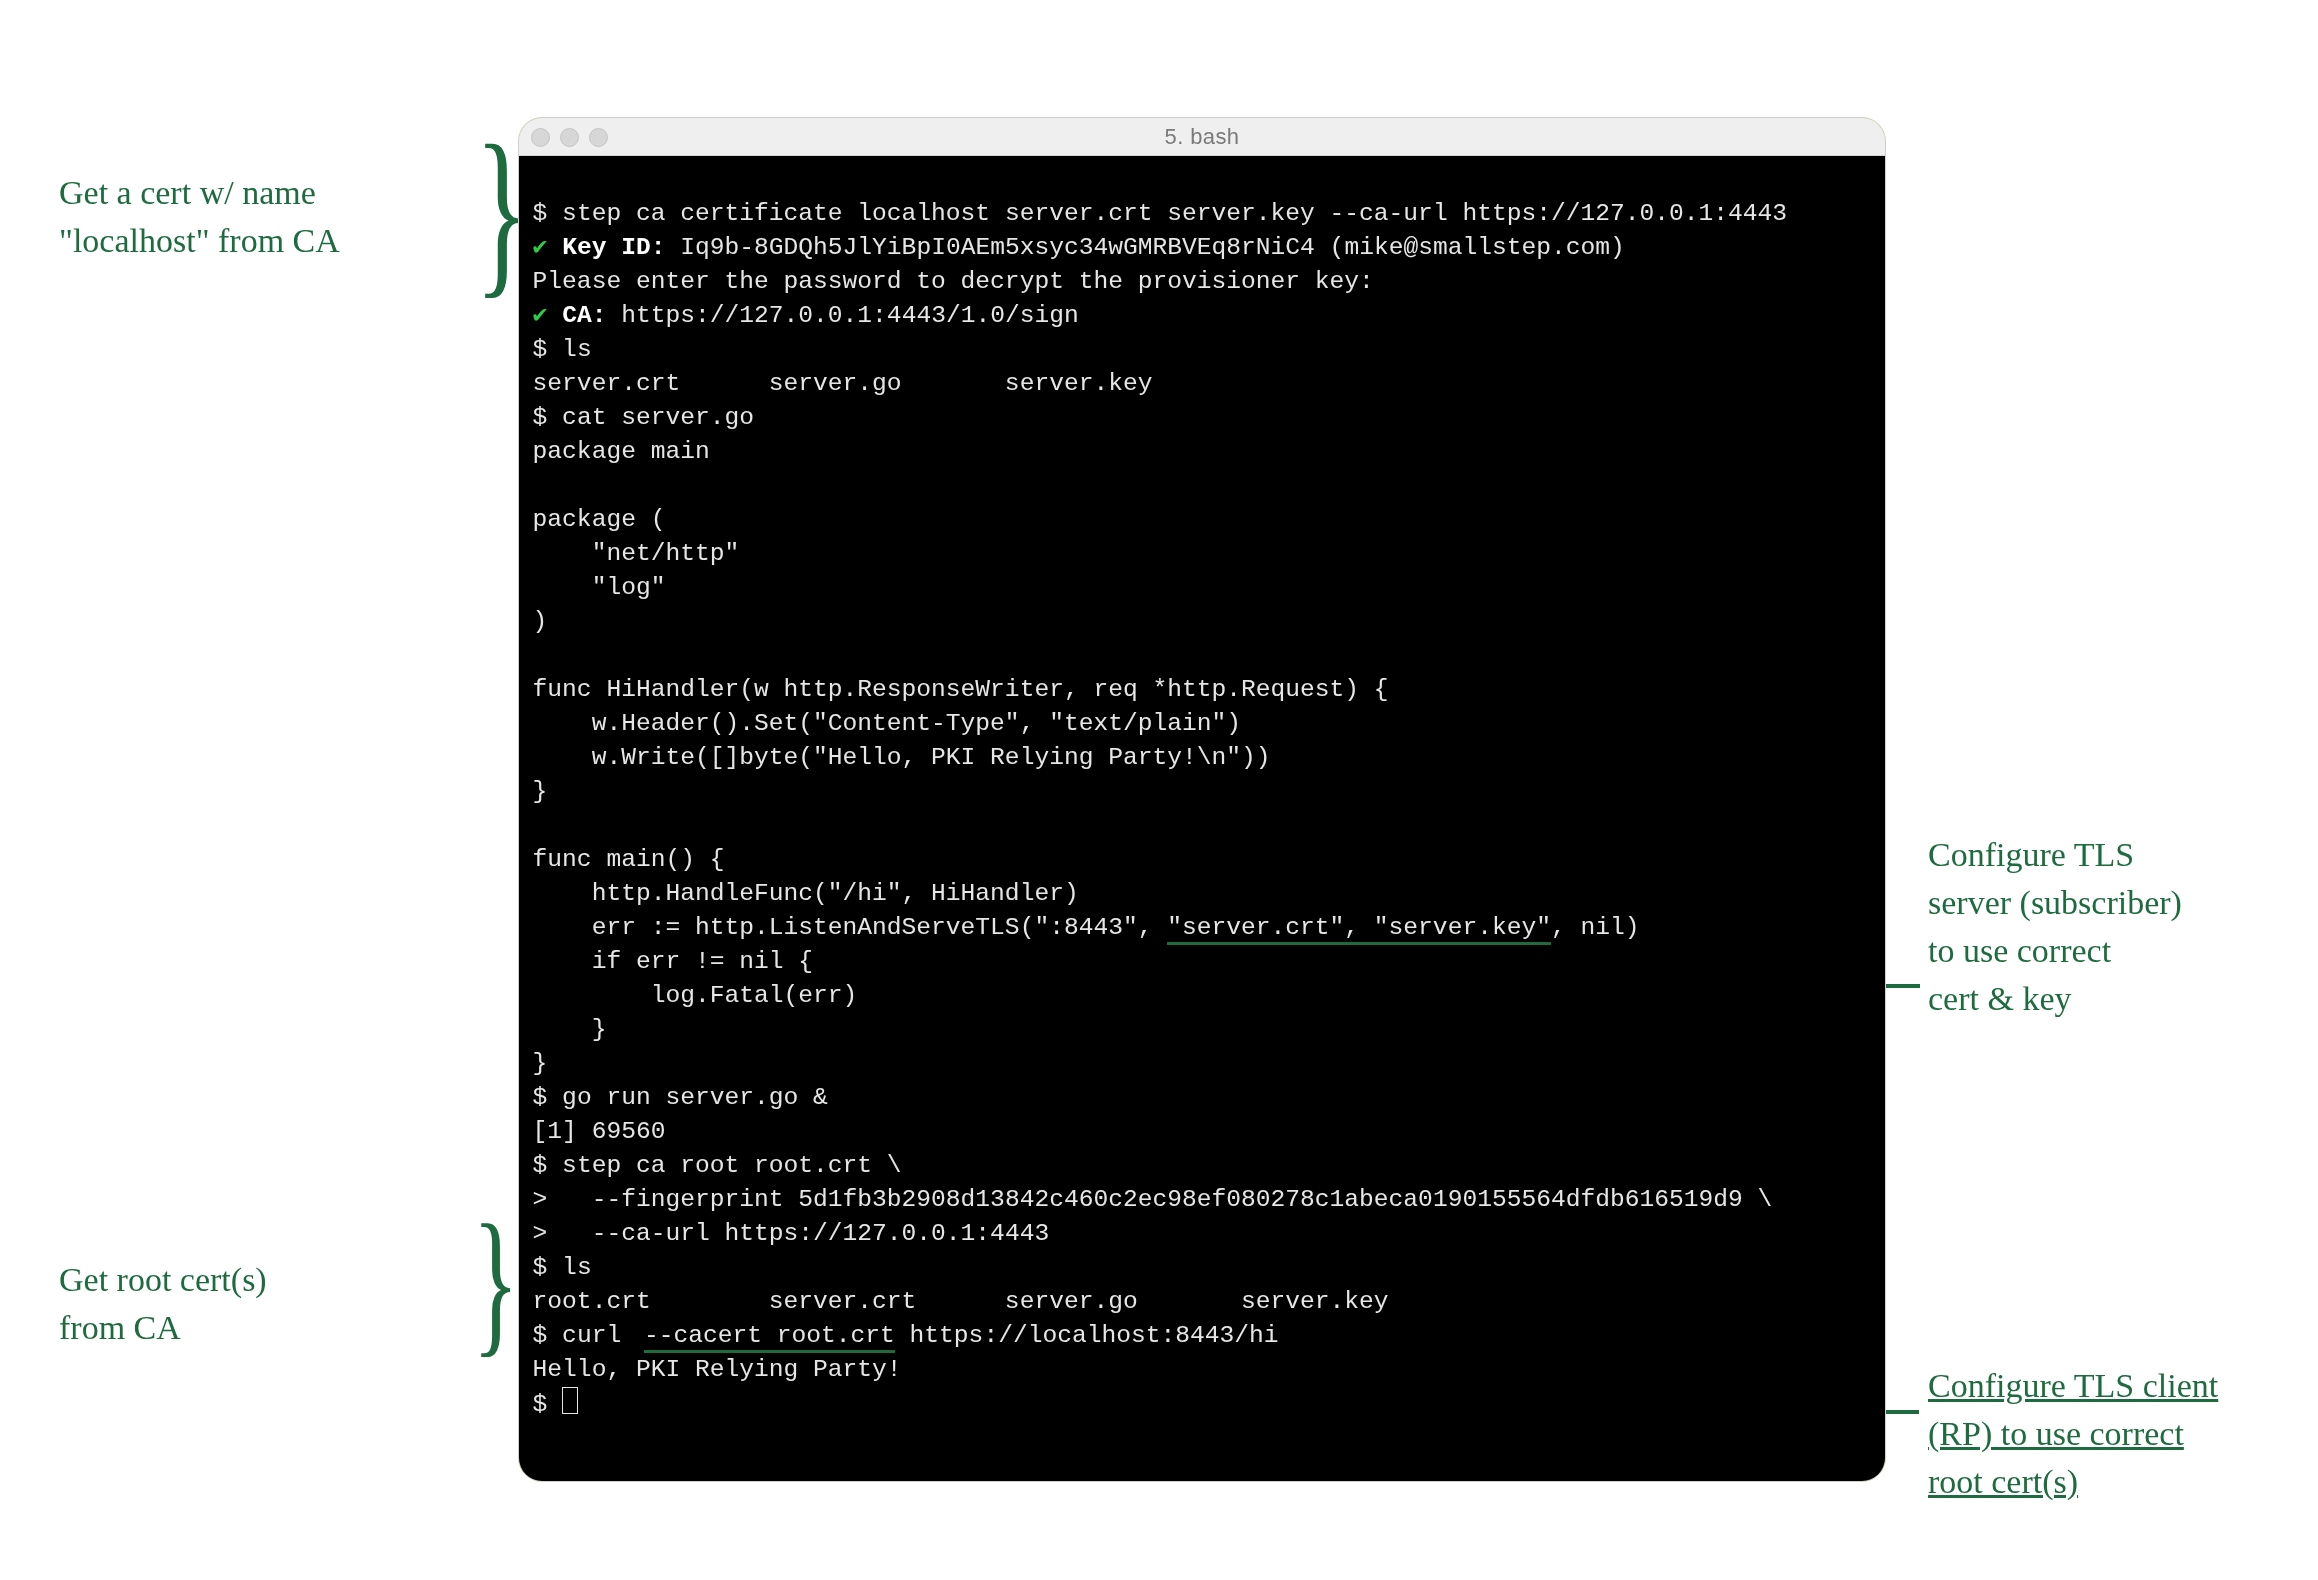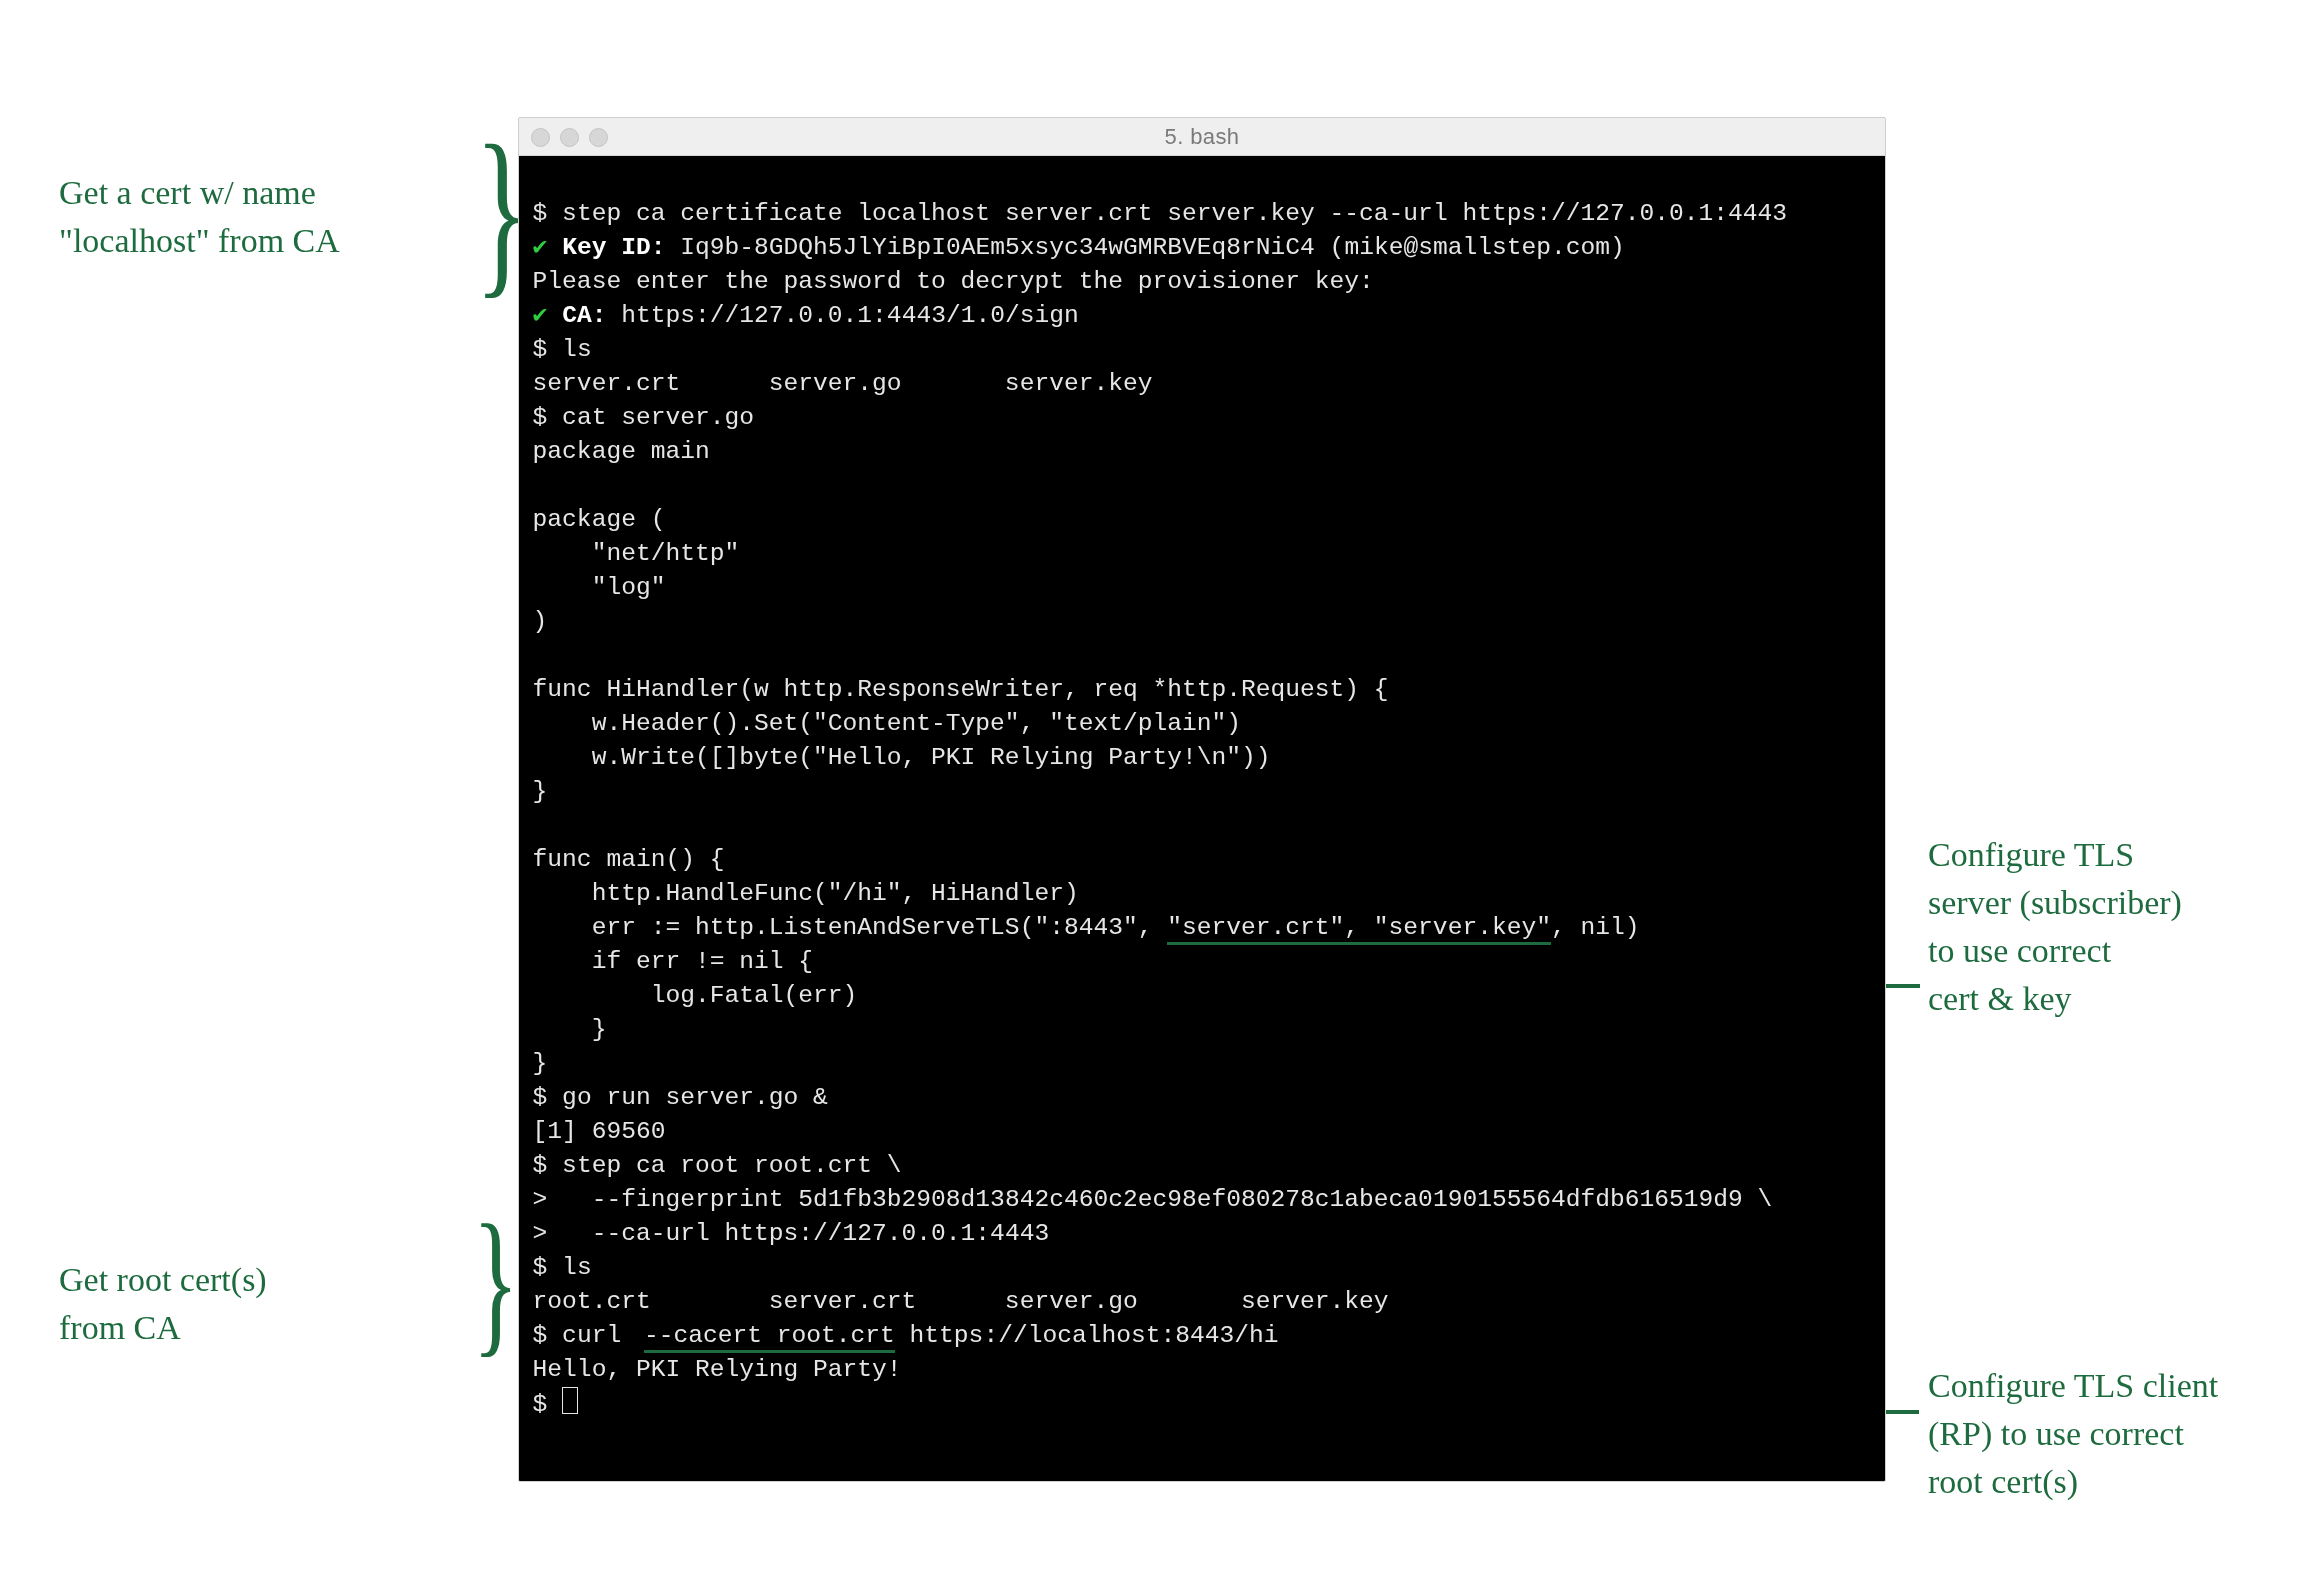--- a/index.html
+++ b/index.html
@@ -13,21 +13,21 @@
   }
 
   
   .window {
     position: absolute;
     left: 518px;
     top: 117px;
     width: 1366px;
     height: 1363px;
     border: 0.8px solid #cfcfcf;
-    border-radius: 2px;
+    border-radius: 24px;
     overflow: hidden;
     box-shadow: 0 0 0 0.4px #bbb inset;
     background: #fde047;
   }
   .titlebar {
     height: 37px;
     background: #efefef;
     border-bottom: 0.8px solid #d6d6d6;
     display: flex;
     align-items: center;
@@ -125,21 +125,21 @@
 <div class="brace" style="left:457px; top:1189px; font-size:161px; transform:scaleX(0.6);">}</div>
 
 <div class="hand" style="left:1928px; top:811px;">Configure TLS
 server (subscriber)
 to use correct
 cert &amp; key</div>
 
 <div class="arrow" style="left:1750px; top:984px; width:170px; height:4.2px;"></div>
 <div class="arrow-head" style="left:1741px; top:975px; border-top:10.2px solid transparent; border-bottom:10.2px solid transparent; border-right:18.7px solid #1d6b3e;"></div>
 
-<div class="hand" style="left:1928px; top:1342px;">Configure TLS client
+<div class="hand" style="left:1928px; top:1342px;text-decoration:underline;">Configure TLS client
 (RP) to use correct
 root cert(s)</div>
 
 <div class="arrow" style="left:1367px; top:1410px; width:552px; height:4.2px;"></div>
 <div class="arrow-head" style="left:1357px; top:1401px; border-top:10.2px solid transparent; border-bottom:10.2px solid transparent; border-right:18.7px solid #1d6b3e;"></div>
 
 <div class="window">
   <div class="titlebar">
     <div class="traffic">
       <div class="dot"></div>

